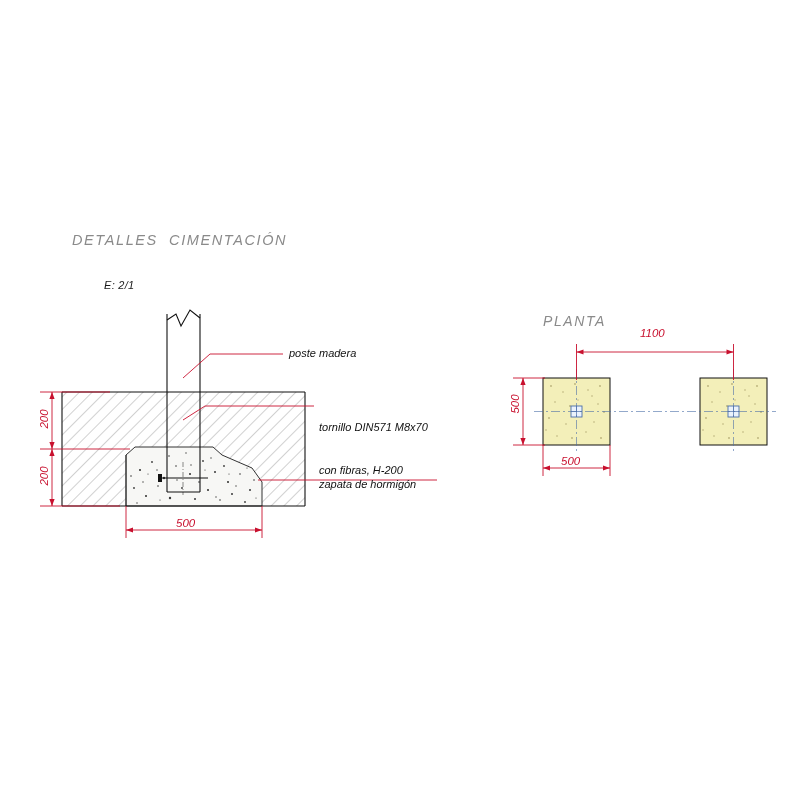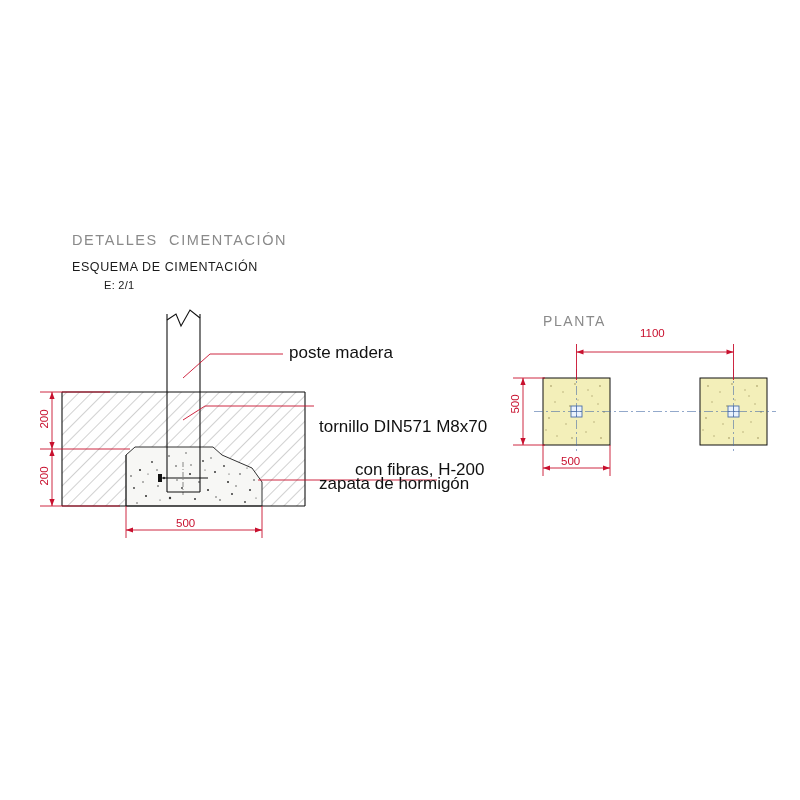--- a/index.html
+++ b/index.html
@@ -12,20 +12,21 @@
     height: 800px;
     position: relative;
     font-family: "Liberation Sans", sans-serif;
     overflow: hidden;
   }
   #stage {
     position: absolute;
     left: 0; top: 0;
     width: 800px;
     height: 596px;
+    font-style: italic;
   }
   .txt {
     position: absolute;
     white-space: pre;
     color: #000000;
   }
   .title-main {
     font-size: 14.5px;
     letter-spacing: 1.6px;
     color: #8a8a8a;
@@ -39,21 +40,21 @@
     font-size: 11px;
     letter-spacing: 0.3px;
     color: #1a1a1a;
   }
   .title-planta {
     font-size: 14px;
     letter-spacing: 1.6px;
     color: #8a8a8a;
   }
   .leader-label {
-    font-size: 17px;
+    font-size: 11px;
     color: #111111;
     line-height: 14px;
   }
   .dim-label {
     font-size: 11.5px;
     color: #c8102e;
   }
   .dim-label.vert {
     transform: rotate(-90deg);
     transform-origin: center center;
@@ -64,21 +65,20 @@
     top: 0;
     overflow: visible;
   }
 </style>
 </head>
 <body>
 
 <div id="stage">
 
   <div class="txt title-main" style="left:72px; top:232px;">DETALLES  CIMENTACIÓN</div>
-  <div class="txt title-sub" style="left:72px; top:260px;">ESQUEMA DE CIMENTACIÓN</div>
   <div class="txt title-scale" style="left:72px; top:279px;padding-left:32px;">E: 2/1</div>
   <div class="txt title-planta" style="left:543px; top:313px;">PLANTA</div>
 
   <svg width="800" height="800">
     <defs>
       <pattern id="hatch45" width="9" height="9" patternUnits="userSpaceOnUse" patternTransform="rotate(45)">
         <line x1="0" y1="0" x2="0" y2="9" stroke="#8d8d8d" stroke-width="0.8"></line>
       </pattern>
       <clipPath id="soilClip">
         <path d="M62,392 L305,392 L305,506 L62,506 Z"></path>
@@ -187,21 +187,21 @@
       <line x1="262" y1="506" x2="262" y2="538"></line>
       <line x1="126" y1="530" x2="262" y2="530"></line>
       <path d="M126,530 l7,-2.6 l0,5.2 z" fill="#c8102e" stroke="none"></path>
       <path d="M262,530 l-7,-2.6 l0,5.2 z" fill="#c8102e" stroke="none"></path>
     </g>
   </svg>
 
   <div class="txt leader-label" style="left:289px; top:346px;">poste madera</div>
   <div class="txt leader-label" style="left:319px; top:420px;">tornillo DIN571 M8x70</div>
   <div class="txt leader-label" style="left:319px; top:448px;margin-top:29px;">zapata de hormigón</div>
-  <div class="txt leader-label" style="left:319px; top:463px;margin-left:36px;">con fibras, H-200</div>
+  <div class="txt leader-label" style="left:319px; top:463px;">con fibras, H-200</div>
 
   <div class="txt dim-label vert" style="left:30px; top:413px; width:28px; text-align:center;">200</div>
   <div class="txt dim-label vert" style="left:30px; top:470px; width:28px; text-align:center;">200</div>
   <div class="txt dim-label" style="left:176px; top:517px;">500</div>
 
   <svg width="800" height="800">
 
     <g>
       <rect x="543" y="378" width="67" height="67" fill="#f3efb9" stroke="#111111" stroke-width="1"></rect>
 

